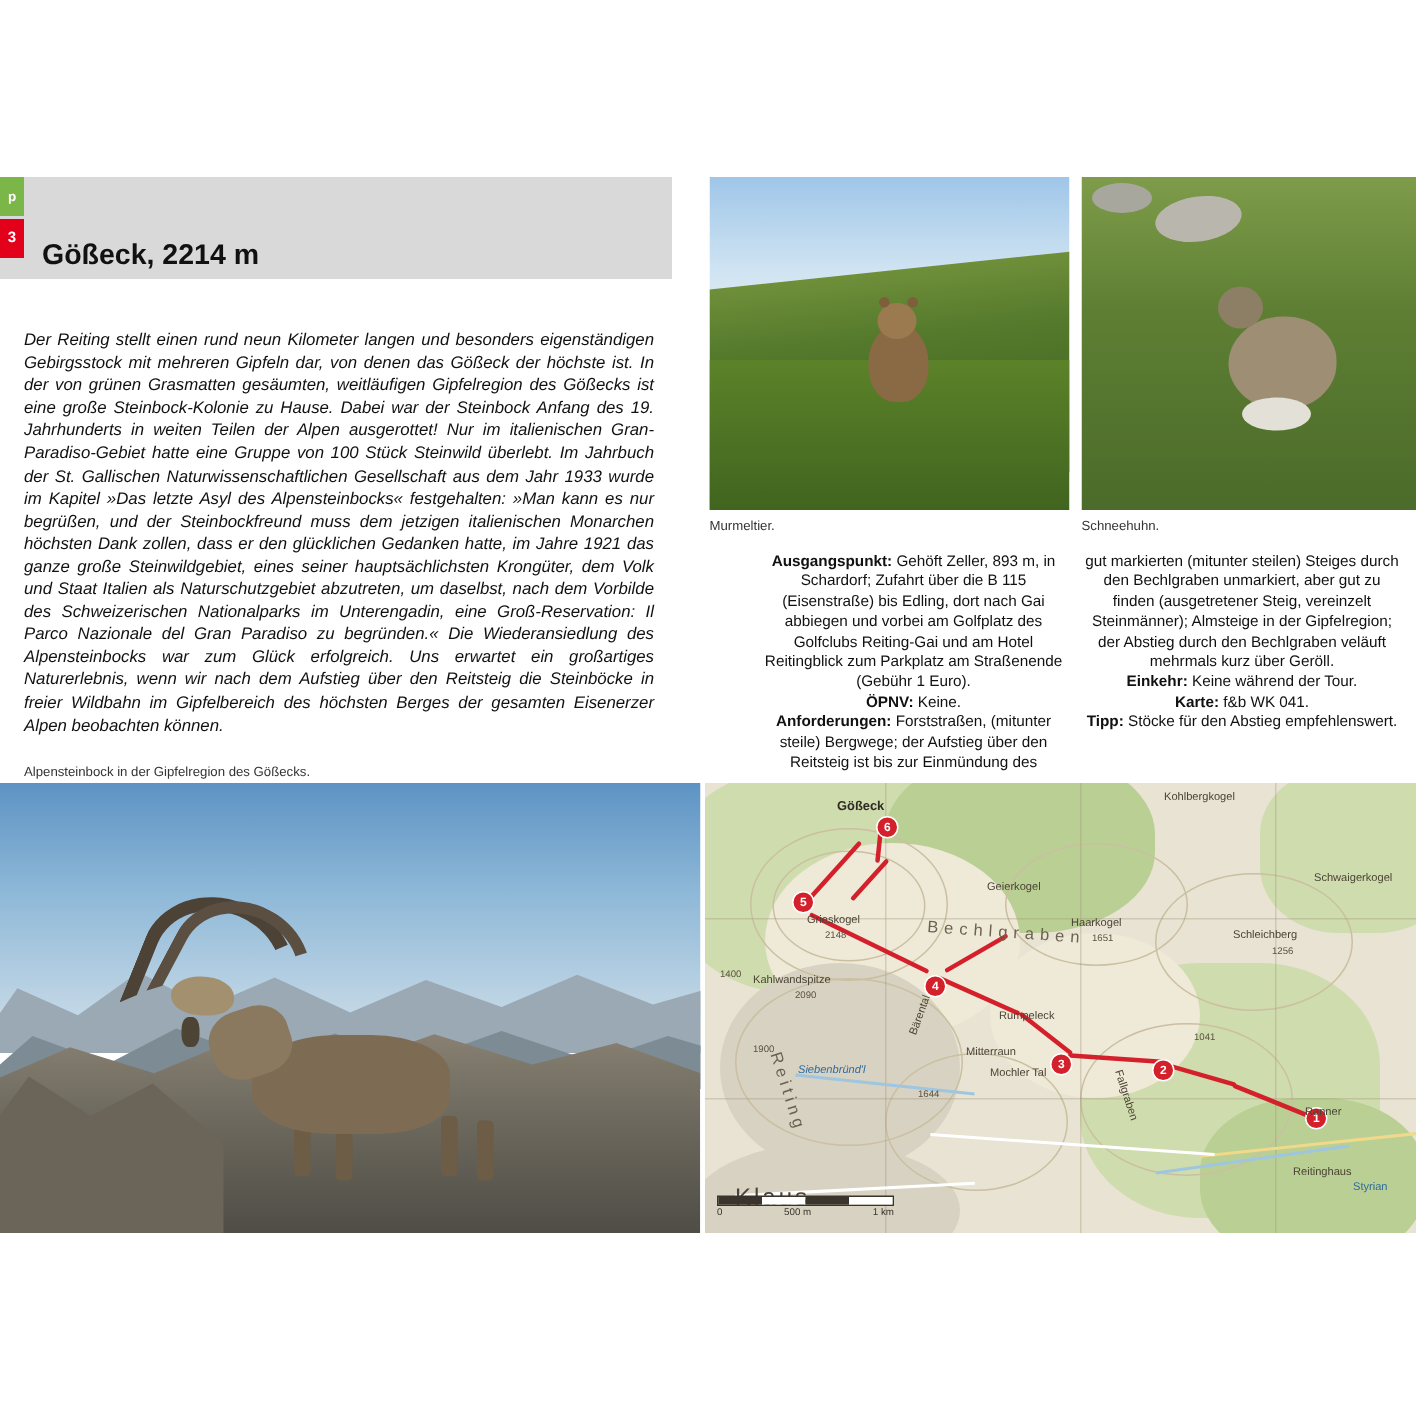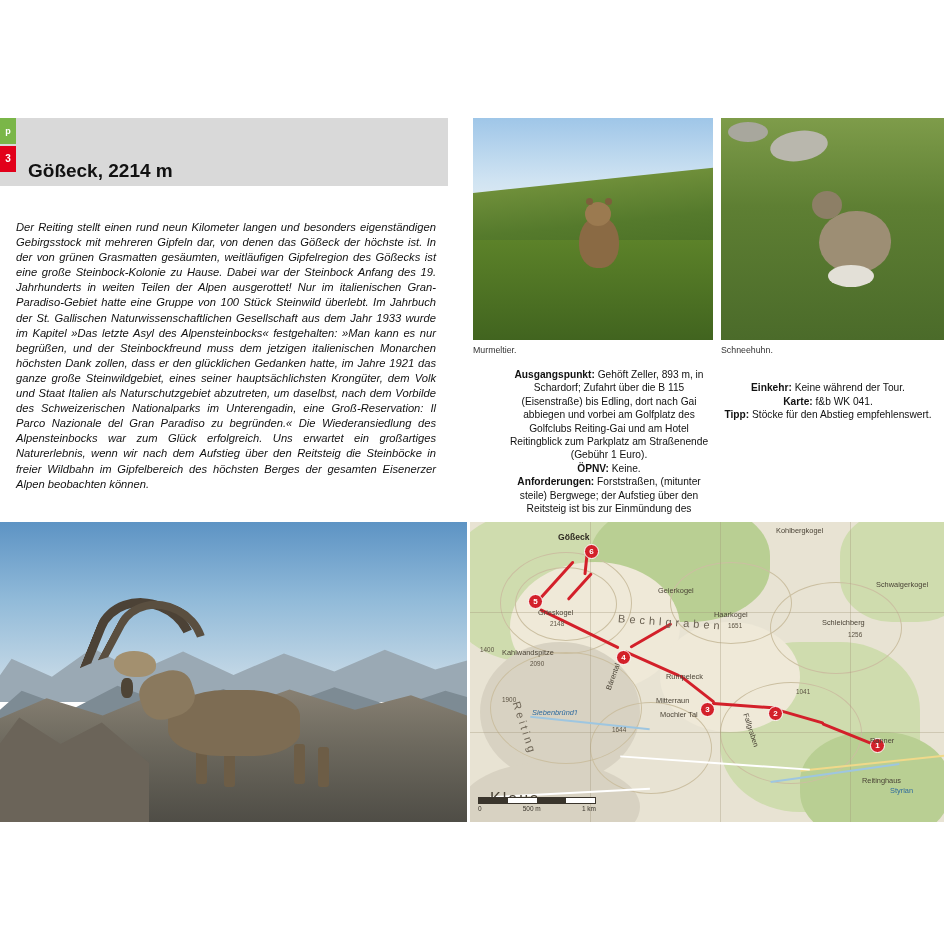--- a/index.html
+++ b/index.html
@@ -165,20 +165,21 @@
     <span>p</span>
   </div>
   <div class="tab-red">
     <span>3</span>
   </div>
   <div class="hdr-stats">↗ 1340 m | ↘ 1340 m | 12,2 km</div>
   <div class="hdr-time">7.00 h</div>
   <div class="hdr-title">Gößeck, 2214 m</div>
 
   <div class="body-text">Der Reiting stellt einen rund neun Kilometer langen und besonders eigenständigen Gebirgsstock mit mehreren Gipfeln dar, von denen das Gößeck der höchste ist. In der von grünen Grasmatten gesäumten, weitläufigen Gipfelregion des Gößecks ist eine große Steinbock-Kolonie zu Hause. Dabei war der Steinbock Anfang des 19. Jahrhunderts in weiten Teilen der Alpen ausgerottet! Nur im italienischen Gran-Paradiso-Gebiet hatte eine Gruppe von 100 Stück Steinwild überlebt. Im Jahrbuch der St. Gallischen Naturwissenschaftlichen Gesellschaft aus dem Jahr 1933 wurde im Kapitel »Das letzte Asyl des Alpensteinbocks« festgehalten: »Man kann es nur begrüßen, und der Steinbockfreund muss dem jetzigen italienischen Monarchen höchsten Dank zollen, dass er den glücklichen Gedanken hatte, im Jahre 1921 das ganze große Steinwildgebiet, eines seiner hauptsächlichsten Krongüter, dem Volk und Staat Italien als Naturschutzgebiet abzutreten, um daselbst, nach dem Vorbilde des Schweizerischen Nationalparks im Unterengadin, eine Groß-Reservation: Il Parco Nazionale del Gran Paradiso zu begründen.« Die Wiederansiedlung des Alpensteinbocks war zum Glück erfolgreich. Uns erwartet ein großartiges Naturerlebnis, wenn wir nach dem Aufstieg über den Reitsteig die Steinböcke in freier Wildbahn im Gipfelbereich des höchsten Berges der gesamten Eisenerzer Alpen beobachten können.</div>
+  <div class="caption-ibex">Alpensteinbock in der Gipfelregion des Gößecks.</div>
 
   <div class="photo ph-marmot">
     <div class="marm-sky"></div>
     <div class="marm-grass"></div>
     <div class="marm-grass2"></div>
     <div class="marm-body"></div>
     <div class="marm-head"></div>
     <div class="marm-ear" style="left:47%;top:36%;"></div>
     <div class="marm-ear" style="left:55%;top:36%;"></div>
   </div>
@@ -196,20 +197,21 @@
 
   <div class="info info-left">
     <span style="font-weight:bold;">Ausgangspunkt:</span><span> Gehöft Zeller, 893 m, in Schardorf; Zufahrt über die B 115 (Eisenstraße) bis Edling, dort nach Gai abbiegen und vorbei am Golfplatz des Golfclubs Reiting-Gai und am Hotel Reitingblick zum Parkplatz am Straßenende (Gebühr 1 Euro).</span>
     <br>
     <span style="font-weight:bold;">ÖPNV:</span><span> Keine.</span>
     <br>
     <span style="font-weight:bold;">Anforderungen:</span><span> Forststraßen, (mitunter steile) Bergwege; der Aufstieg über den Reitsteig ist bis zur Einmündung des</span>
   </div>
 
   <div class="info info-right">
+    <span>gut markierten (mitunter steilen) Steiges durch den Bechlgraben unmarkiert, aber gut zu finden (ausgetretener Steig, vereinzelt Steinmänner); Almsteige in der Gipfelregion; der Abstieg durch den Bechlgraben veläuft mehrmals kurz über Geröll.</span>
     <br>
     <span style="font-weight:bold;">Einkehr:</span><span> Keine während der Tour.</span>
     <br>
     <span style="font-weight:bold;">Karte:</span><span> f&amp;b WK 041.</span>
     <br>
     <span style="font-weight:bold;">Tipp:</span><span> Stöcke für den Abstieg empfehlenswert.</span>
   </div>
 
   <div class="photo ph-ibex">
     <div class="ib-sky"></div>
@@ -288,31 +290,31 @@
     <div class="m-label" style="left:188px;top:64px;">Geierkogel</div>
     <div class="m-label" style="left:244px;top:88px;">Haarkogel</div>
     <div class="m-peak" style="left:258px;top:100px;">1651</div>
     <div class="m-label" style="left:196px;top:150px;">Rumpeleck</div>
     <div class="m-label" style="left:352px;top:96px;">Schleichberg</div>
     <div class="m-peak" style="left:378px;top:109px;">1256</div>
     <div class="m-label" style="left:148px;top:94px;font-size:11px;letter-spacing:4px;color:#6b6253;transform:rotate(4deg);">Bechlgraben</div>
     <div class="m-label" style="left:52px;top:178px;font-size:11px;letter-spacing:3px;color:#6b6253;transform:rotate(72deg);transform-origin:left top;">Reiting</div>
     <div class="m-label-blue" style="left:62px;top:186px;">Siebenbründ'l</div>
     <div class="m-label" style="left:134px;top:166px;transform:rotate(-70deg);transform-origin:left top;">Bärental</div>
-    <div class="m-label" style="left:186px;top:174px;">Mitterraun</div>
+    <div class="m-label" style="left:174px;top:174px;">Mitterraun</div>
     <div class="m-label" style="left:190px;top:188px;">Mochler Tal</div>
     <div class="m-label" style="left:280px;top:190px;transform:rotate(72deg);transform-origin:left top;">Fallgraben</div>
     <div class="m-label" style="left:400px;top:214px;">Ranner</div>
     <div class="m-peak" style="left:32px;top:174px;">1900</div>
     <div class="m-peak" style="left:142px;top:204px;">1644</div>
     <div class="m-label" style="left:392px;top:254px;">Reitinghaus</div>
     <div class="m-label" style="left:306px;top:4px;">Kohlbergkogel</div>
     <div class="m-label" style="left:406px;top:58px;">Schwaigerkogel</div>
     <div class="m-label" style="left:20px;top:268px;font-size:16px;letter-spacing:2px;">Klaus</div>
-    <div class="m-label" style="left:420px;top:264px;color:#2f6b9e;">Styrian</div>
+    <div class="m-label" style="left:432px;top:264px;color:#2f6b9e;">Styrian</div>
     <div class="m-peak" style="left:326px;top:166px;">1041</div>
     <div class="m-peak" style="left:10px;top:124px;">1400</div>
 
     <div class="m-scale">
       <div class="m-scale-bar">
         <div style="background:#3a352c;"></div>
         <div style="background:#fff;"></div>
         <div style="background:#3a352c;"></div>
         <div style="background:#fff;"></div>
       </div>

